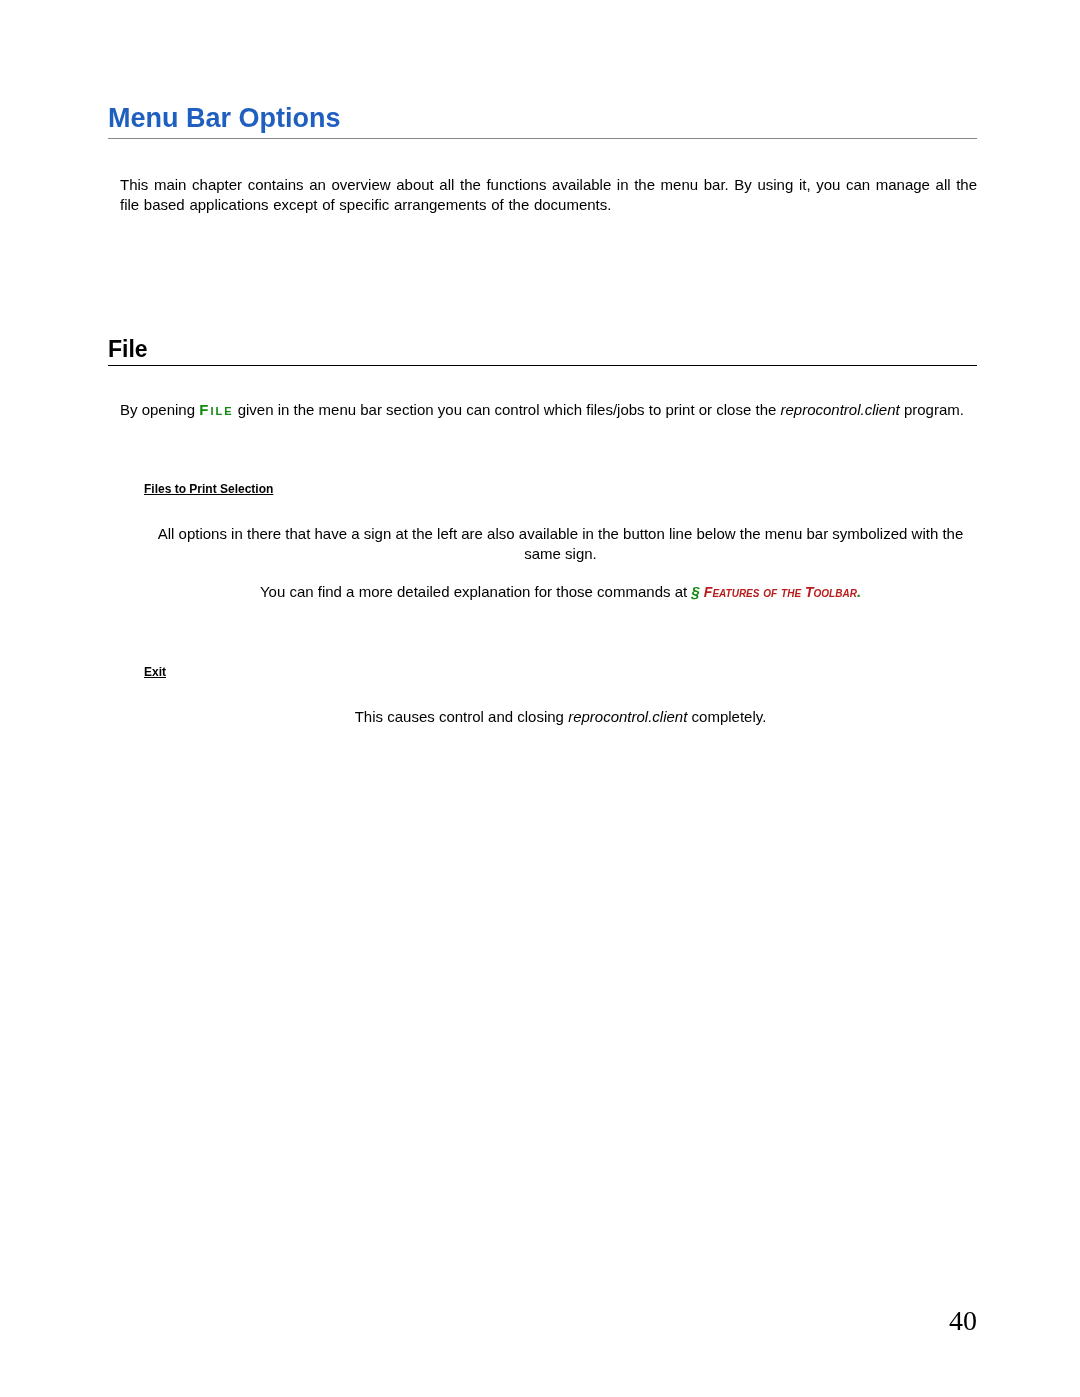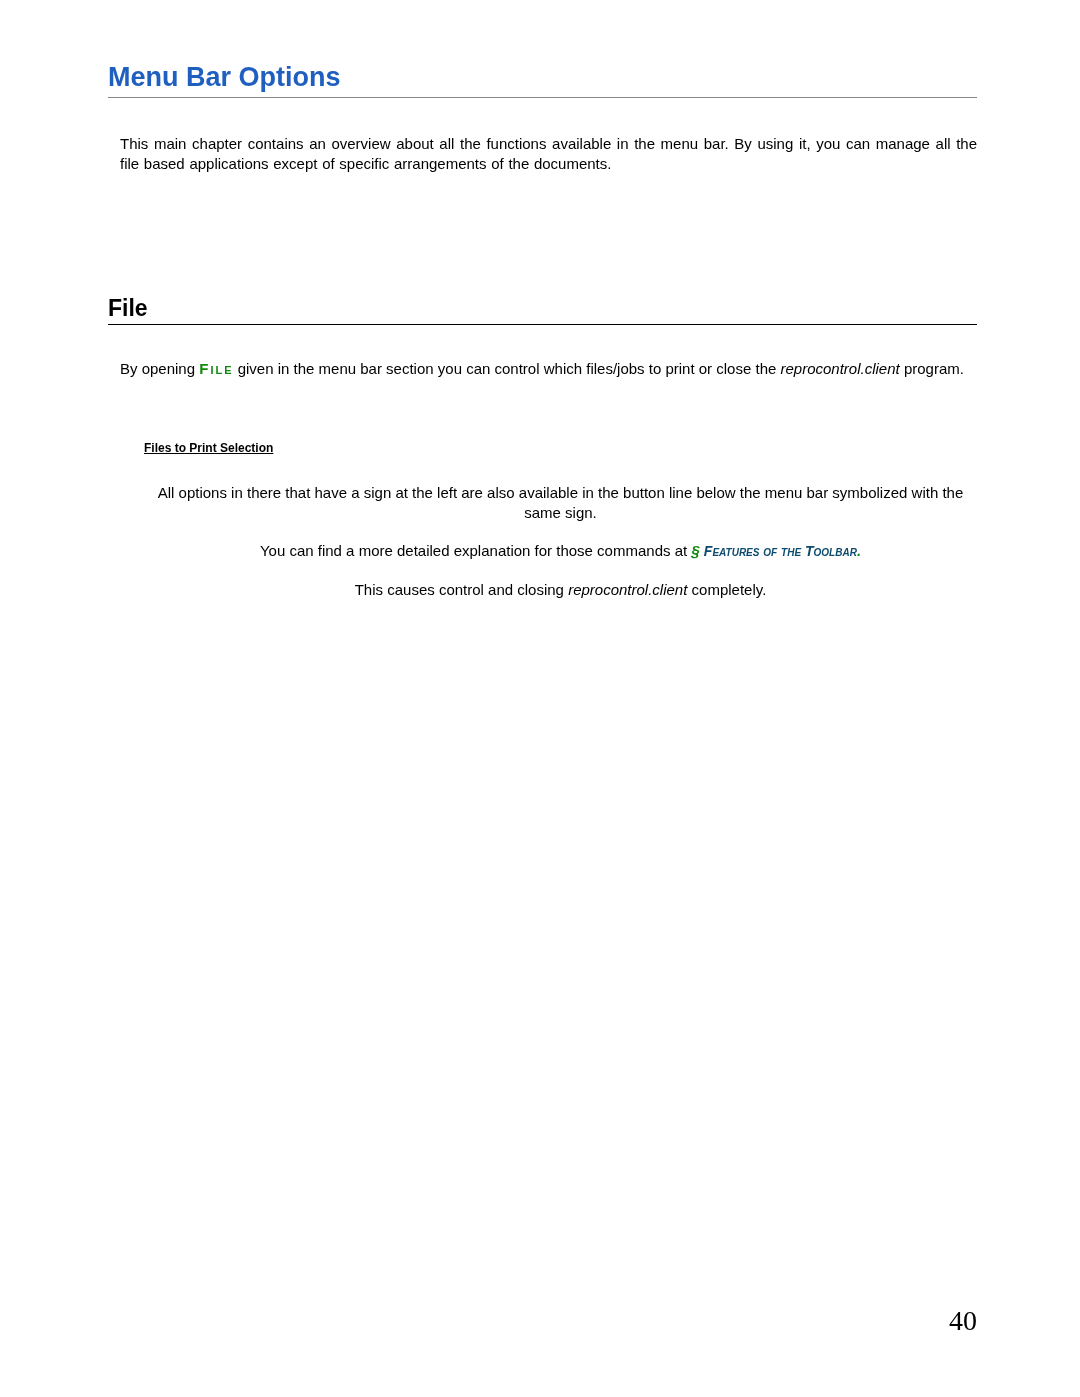--- a/index.html
+++ b/index.html
@@ -8,21 +8,21 @@
     width: 1080px;
     height: 1397px;
     background: #ffffff;
     font-family: Arial, Helvetica, sans-serif;
     color: #000;
   }
   .page {
     box-sizing: border-box;
     width: 1080px;
     height: 1397px;
-    padding: 62px 103px 60px 108px;
+    padding: 103px 103px 60px 108px;
     position: relative;
   }
   .chapter-title {
     color: #1f5fbf;
     font-size: 27px;
     font-weight: 700;
     font-family: "Trebuchet MS", "Segoe UI", Arial, sans-serif;
     padding-bottom: 4px;
     border-bottom: 1px solid #888;
     margin: 0 0 36px 0;
@@ -75,21 +75,21 @@
     text-decoration: underline;
     margin: 62px 0 28px 36px;
   }
   .sub-body {
     font-size: 15px;
     line-height: 1.35;
     margin: 0 0 18px 36px;
     text-align: center;
   }
   .xref {
-    color: #0c4a6e;
+    color: #b91c1c;
     font-weight: 700;
     font-style: italic;
     font-variant: small-caps;
     font-size: 14px;
   }
   .xref-sym {
     color: #138a10;
     font-weight: 700;
     font-style: italic;
     font-size: 15px;
@@ -124,20 +124,21 @@
   </p>
 
   <h3 class="section-h3">Files to Print Selection</h3>
 
   <p class="sub-body">All options in there that have a sign at the left are also available in the button line below the menu bar symbolized with the same sign.</p>
 
   <p class="sub-body">
     <span>You can find a more detailed explanation for those commands at </span><span class="xref-sym">§ </span><span class="xref">Features of the Toolbar</span><span class="xref-sym">.</span>
   </p>
 
+  <h3 class="section-h3">Exit</h3>
 
   <p class="sub-body">
     <span>This causes control and closing </span>
     <span class="italic">reprocontrol.client</span>
     <span> completely.</span>
   </p>
 
   <div class="pagenum">40</div>
 </div>
 

